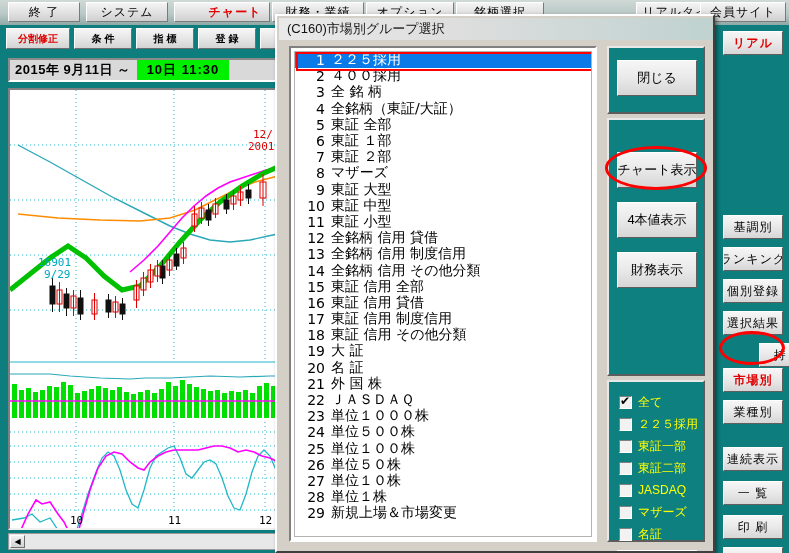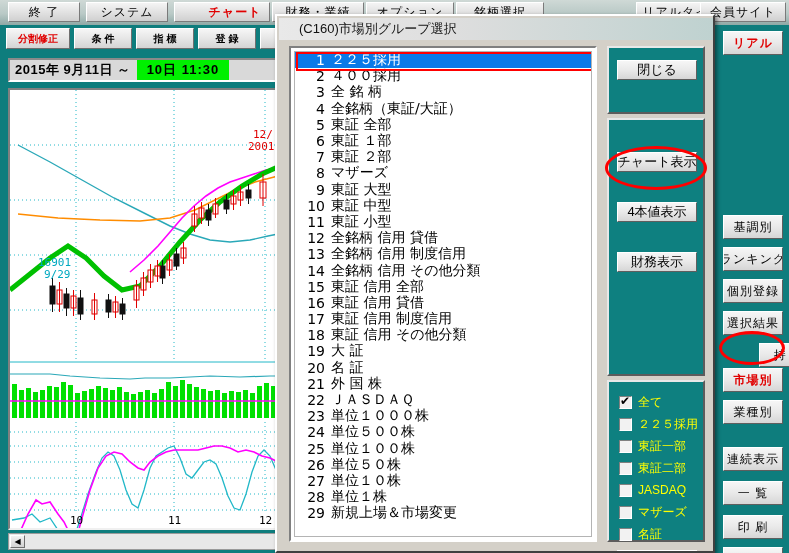--- a/index.html
+++ b/index.html
@@ -94,21 +94,21 @@
     border: 2px solid #ffffff;
     border-right-color: #404040; border-bottom-color: #404040;
     box-shadow: 2px 2px 4px rgba(0,0,0,.45);
   }
   #dlgtitle {
     position: absolute; left: 2px; top: 2px; width: 434px; height: 22px;
     background: linear-gradient(90deg,#e9e9e9 0%, #dedede 40%, #bfd2d0 100%);
     display: flex; align-items: center;
   }
   #dlgtitletext {
-    font-size: 13px; color: #111; padding-left: 20px; white-space: nowrap;
+    font-size: 13px; color: #111; padding-left: 8px; white-space: nowrap;
   }
   #listframe {
     position: absolute; left: 12px; top: 30px; width: 308px; height: 496px;
     background: #ffffff;
     border: 2px solid #808080;
     border-right-color: #ffffff; border-bottom-color: #ffffff;
     padding: 3px;
   }
   #listinner {
     position: relative; width: 100%; height: 100%;
@@ -139,21 +139,21 @@
     position: absolute;
     background: #0e8080;
     border: 2px solid #e8e8e8;
     border-right-color: #5c5c5c; border-bottom-color: #5c5c5c;
   }
   #grp1 { left: 330px; top: 30px; width: 98px; height: 68px; }
   #grp2 { left: 330px; top: 102px; width: 98px; height: 258px; }
   #grp3 { left: 330px; top: 364px; width: 98px; height: 162px; }
 
   .dbtn {
-    position: absolute; left: 8px; width: 80px; height: 20px;
+    position: absolute; left: 8px; width: 80px; height: 36px;
     background: linear-gradient(180deg,#f6f6f6 0%,#e9e9e9 50%,#d6d6d6 100%);
     border: 1px solid #ffffff;
     border-right-color: #5e5e5e; border-bottom-color: #5e5e5e;
     display: flex; align-items: center; justify-content: center;
     font-size: 13px; color: #000; white-space: nowrap; overflow:hidden;
   }
   #ellipse-chart {
     position: absolute; left: 328px; top: 130px;
     width: 102px; height: 44px;
     border: 3px solid #ff0000; border-radius: 50%;

